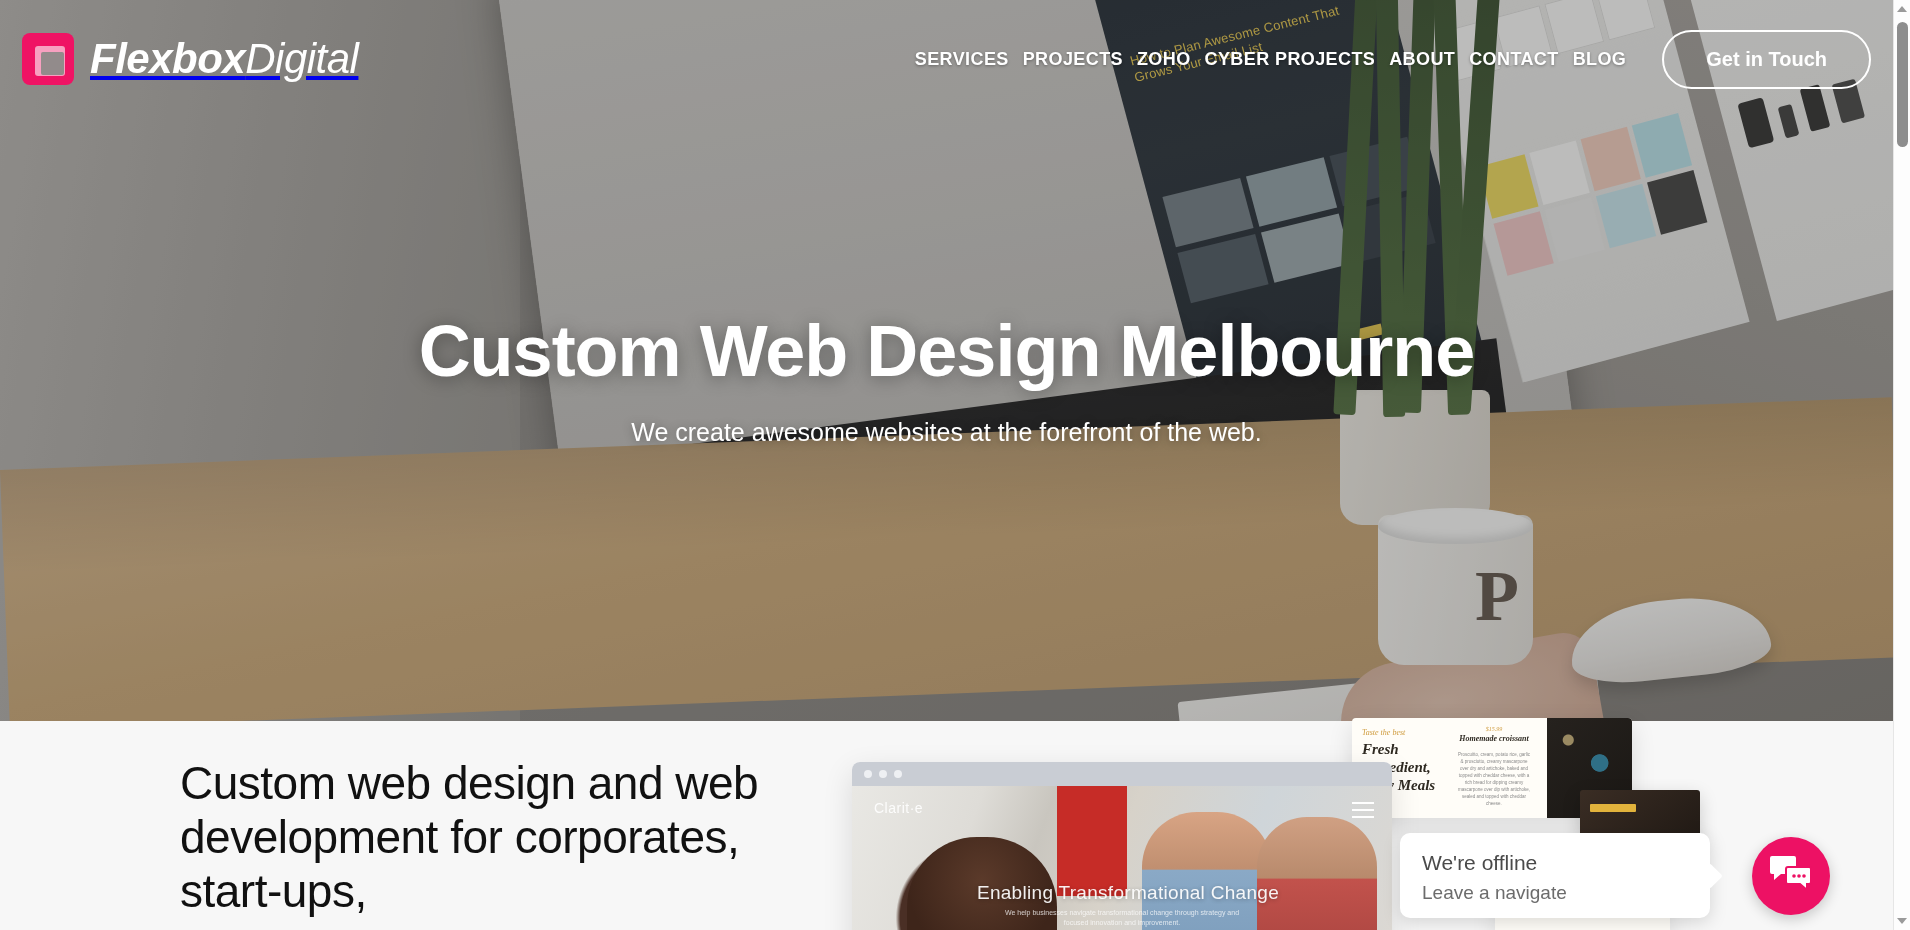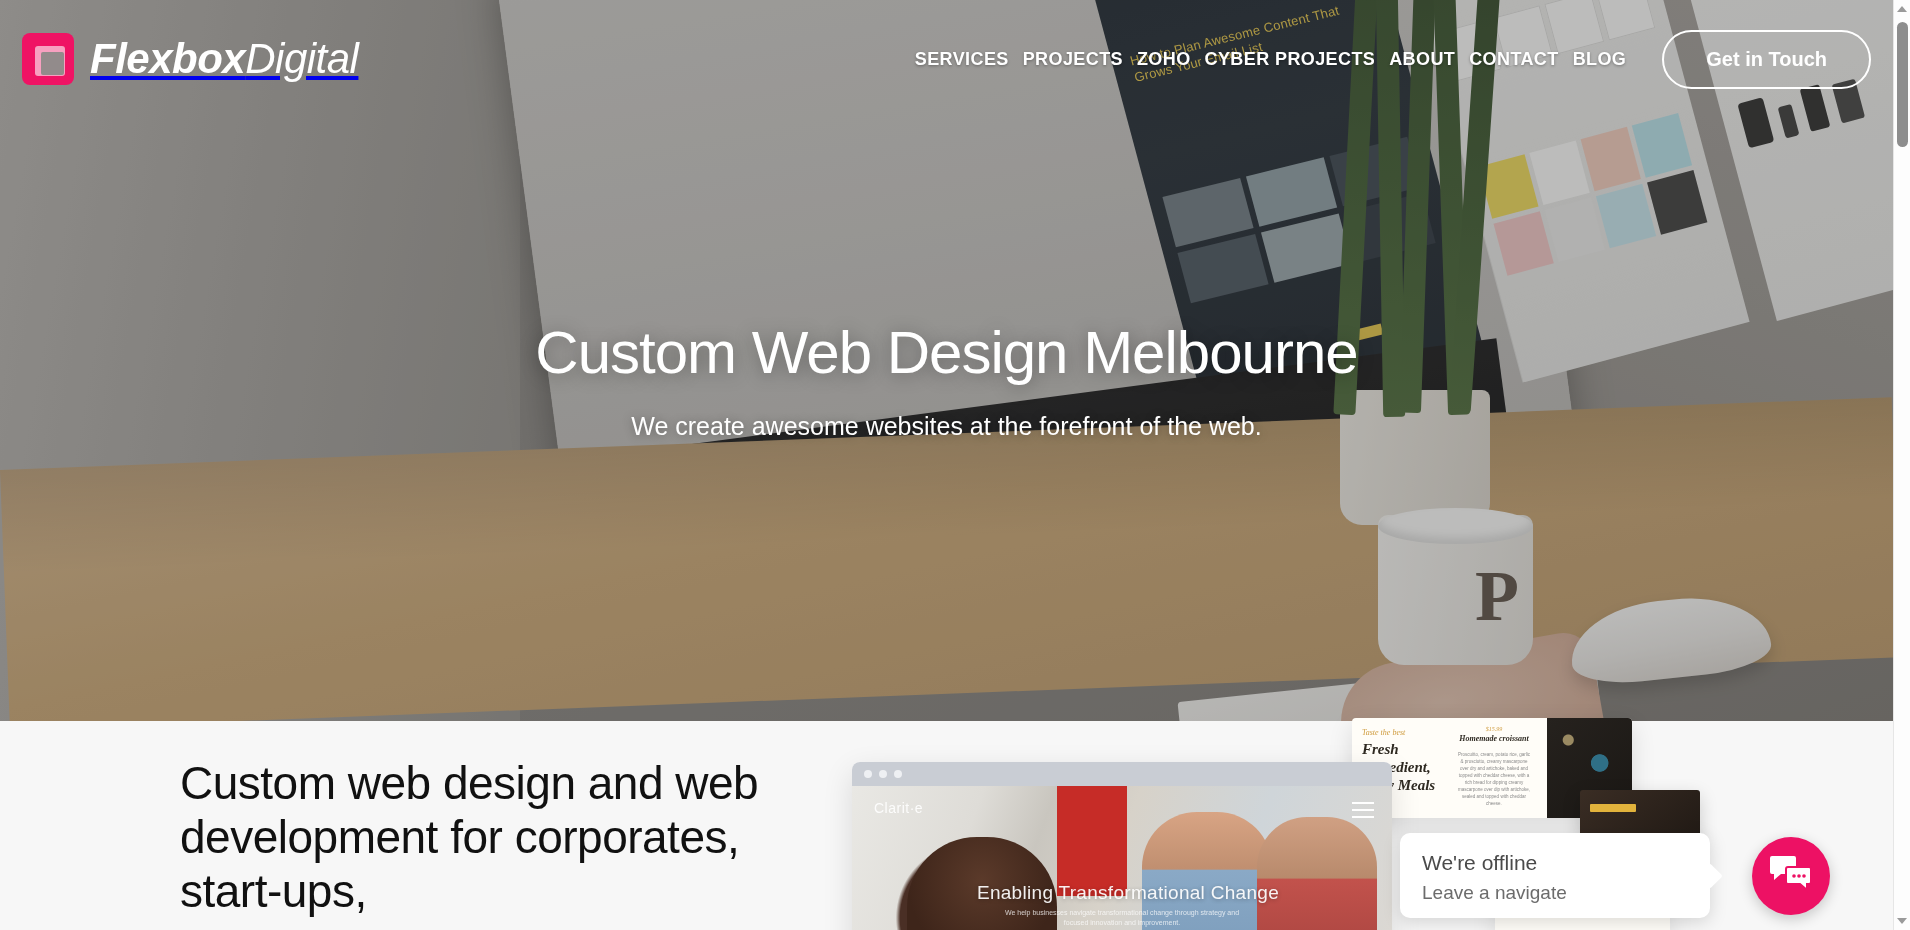--- a/index.html
+++ b/index.html
@@ -264,21 +264,21 @@
   }
 
   
   .hero-copy {
     position: absolute; left: 0; top: 0; width: 1893px; height: 721px;
     display:flex; flex-direction: column; align-items:center; justify-content:center;
     z-index: 30;
     padding-top: 40px;
   }
   .hero-title {
-    color:#ffffff; font-size: 60px; font-weight: 400; line-height: 1.05;
+    color:#ffffff; font-size: 72px; font-weight: 700; line-height: 1.05;
     letter-spacing: -1px; text-align:center;
     text-shadow: 0 2px 18px rgba(0,0,0,.35);
   }
   .hero-sub {
     margin-top: 28px; color:#ffffff; font-size: 25px; font-weight: 400;
     text-align:center; text-shadow: 0 1px 10px rgba(0,0,0,.35);
   }
 
   
   .section {

